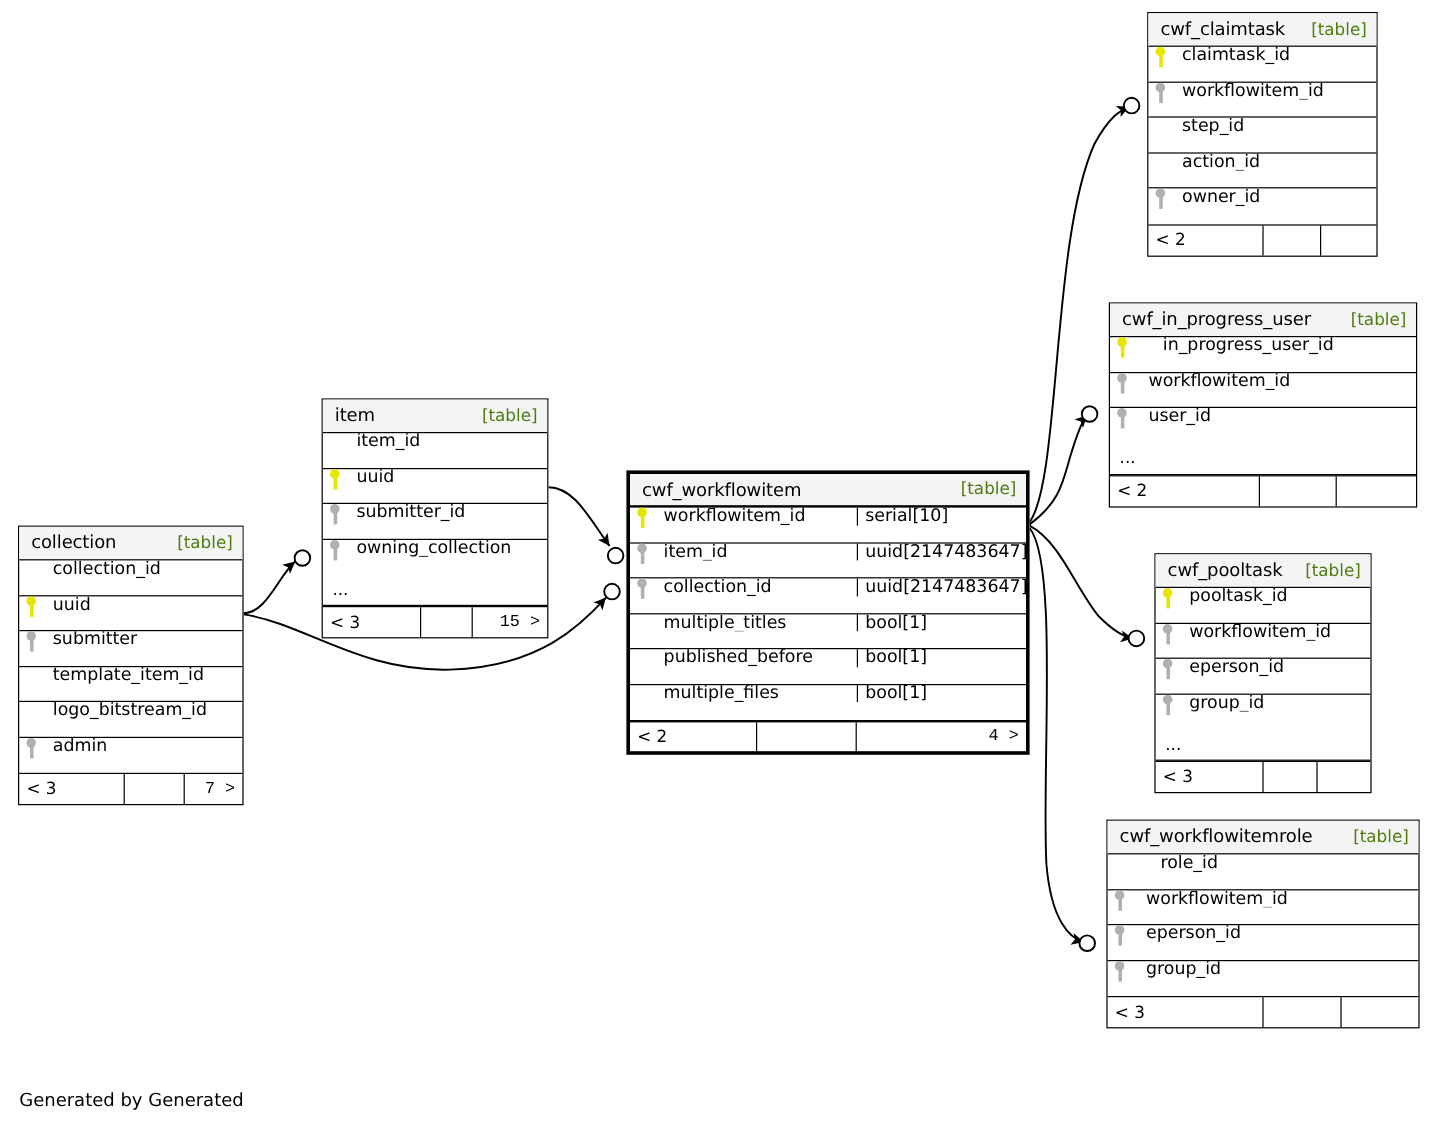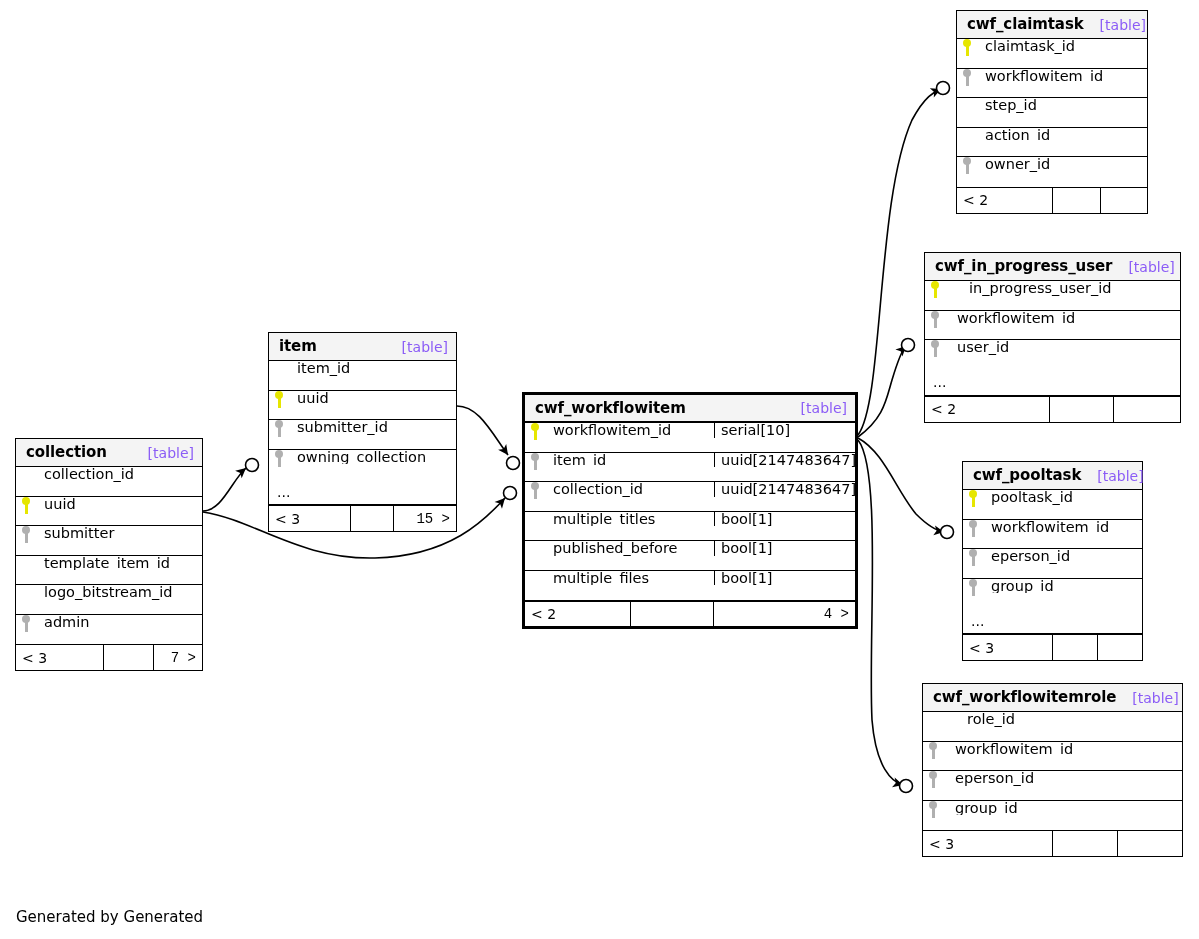--- a/index.html
+++ b/index.html
@@ -45,27 +45,27 @@
     border-bottom: 1px solid #000000;
     height: 28px;
     display: flex;
     align-items: center;
     justify-content: space-between;
     padding: 0 8px 0 10px;
     box-sizing: border-box;
   }
   .tbl.main .tbl-head { border-bottom: 2px solid #000000; }
   .tbl-name {
-    font-weight: bold;
+    font-weight: normal;
     font-size: 15px;
     letter-spacing: -0.1px;
   }
   .tbl-kind {
     font-size: 14px;
-    color: #8b5cf6;
+    color: #4d7c0f;
     margin-left: 16px;
   }
 
   .rows { display: block; }
   .row {
     display: flex;
     align-items: flex-start;
     border-bottom: 1px solid #000000;
     height: 29.5px;
     box-sizing: border-box;

